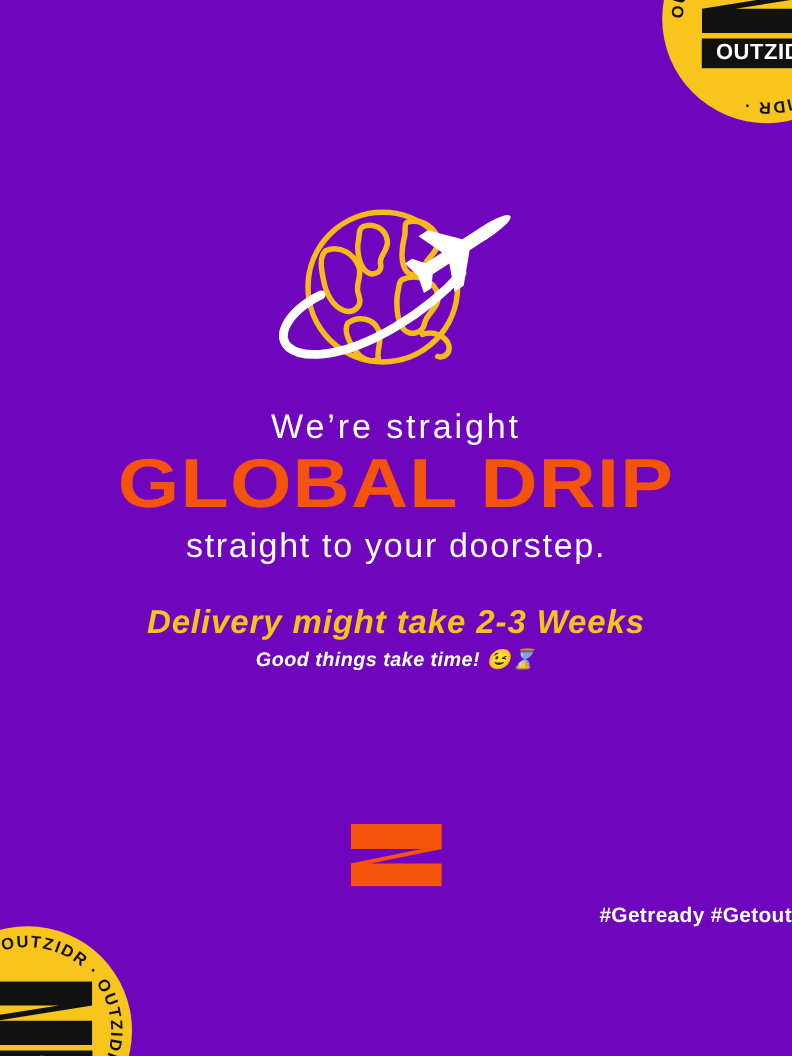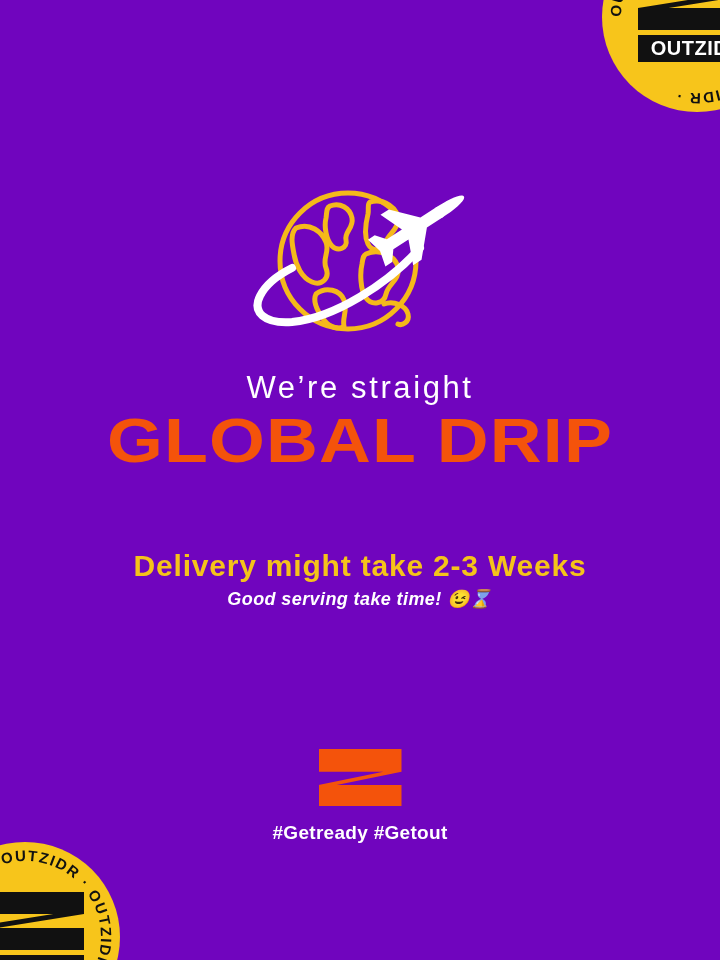--- a/index.html
+++ b/index.html
@@ -110,37 +110,38 @@
     font-size: 31px;
     font-weight: 300;
     letter-spacing: 1.5px;
   }
   #line-delivery {
     top: 549px;
     color: #F5C31A;
     font-size: 30px;
     font-weight: 700;
     letter-spacing: 0.8px;
+    font-style: italic;
   }
   #line-goodthings {
     top: 588px;
     color: #ffffff;
     font-size: 18px;
     font-weight: 700;
     font-style: italic;
     letter-spacing: 0.4px;
   }
 
   
   #brand-block {
     position: absolute;
     left: 0;
     right: 0;
     top: 749px;
-    text-align: center;
+    text-align: right;
   }
   #brand-z {
     width: 83px;
     height: 57px;
     margin: 0 auto;
     background: #F4530B;
     clip-path: polygon(0% 0%, 100% 0%, 100% 40%, 22% 63%, 100% 63%, 100% 100%, 0% 100%, 0% 63%, 78% 40%, 0% 40%);
   }
   #hashtags {
     margin-top: 16px;
@@ -200,21 +201,22 @@
 
     <g fill="#FFFFFF" transform="translate(148,40) rotate(-33)">
       <path d="M46 20 C62 20 76 22 76 26 C76 30 62 32 46 32 L28 32 L6 56 L-4 56 L6 32 L-12 32 L-20 42 L-28 42 L-24 26 L-28 10 L-20 10 L-12 20 L6 20 L-4 -4 L6 -4 L28 20 Z"></path>
       <rect x="44" y="20" width="5" height="12" rx="2"></rect>
       <rect x="56" y="21" width="5" height="10" rx="2"></rect>
     </g>
   </svg>
 
   <div class="stack" id="line-serving">We’re straight</div>
   <div class="stack" id="headline-global-drip">GLOBAL DRIP</div>
+  <div class="stack" id="line-doorstep">straight to your doorstep.</div>
   <div class="stack" id="line-delivery">Delivery might take 2-3 Weeks</div>
-  <div class="stack" id="line-goodthings">Good serving take time! 😉⌛</div>
+  <div class="stack" id="line-goodthings">Good things take time! 😉⌛</div>
 
   <div id="brand-block">
     <div id="brand-z"></div>
     <div id="hashtags">#Getready #Getout</div>
   </div>
 
 </div>
 
 </body></html>

